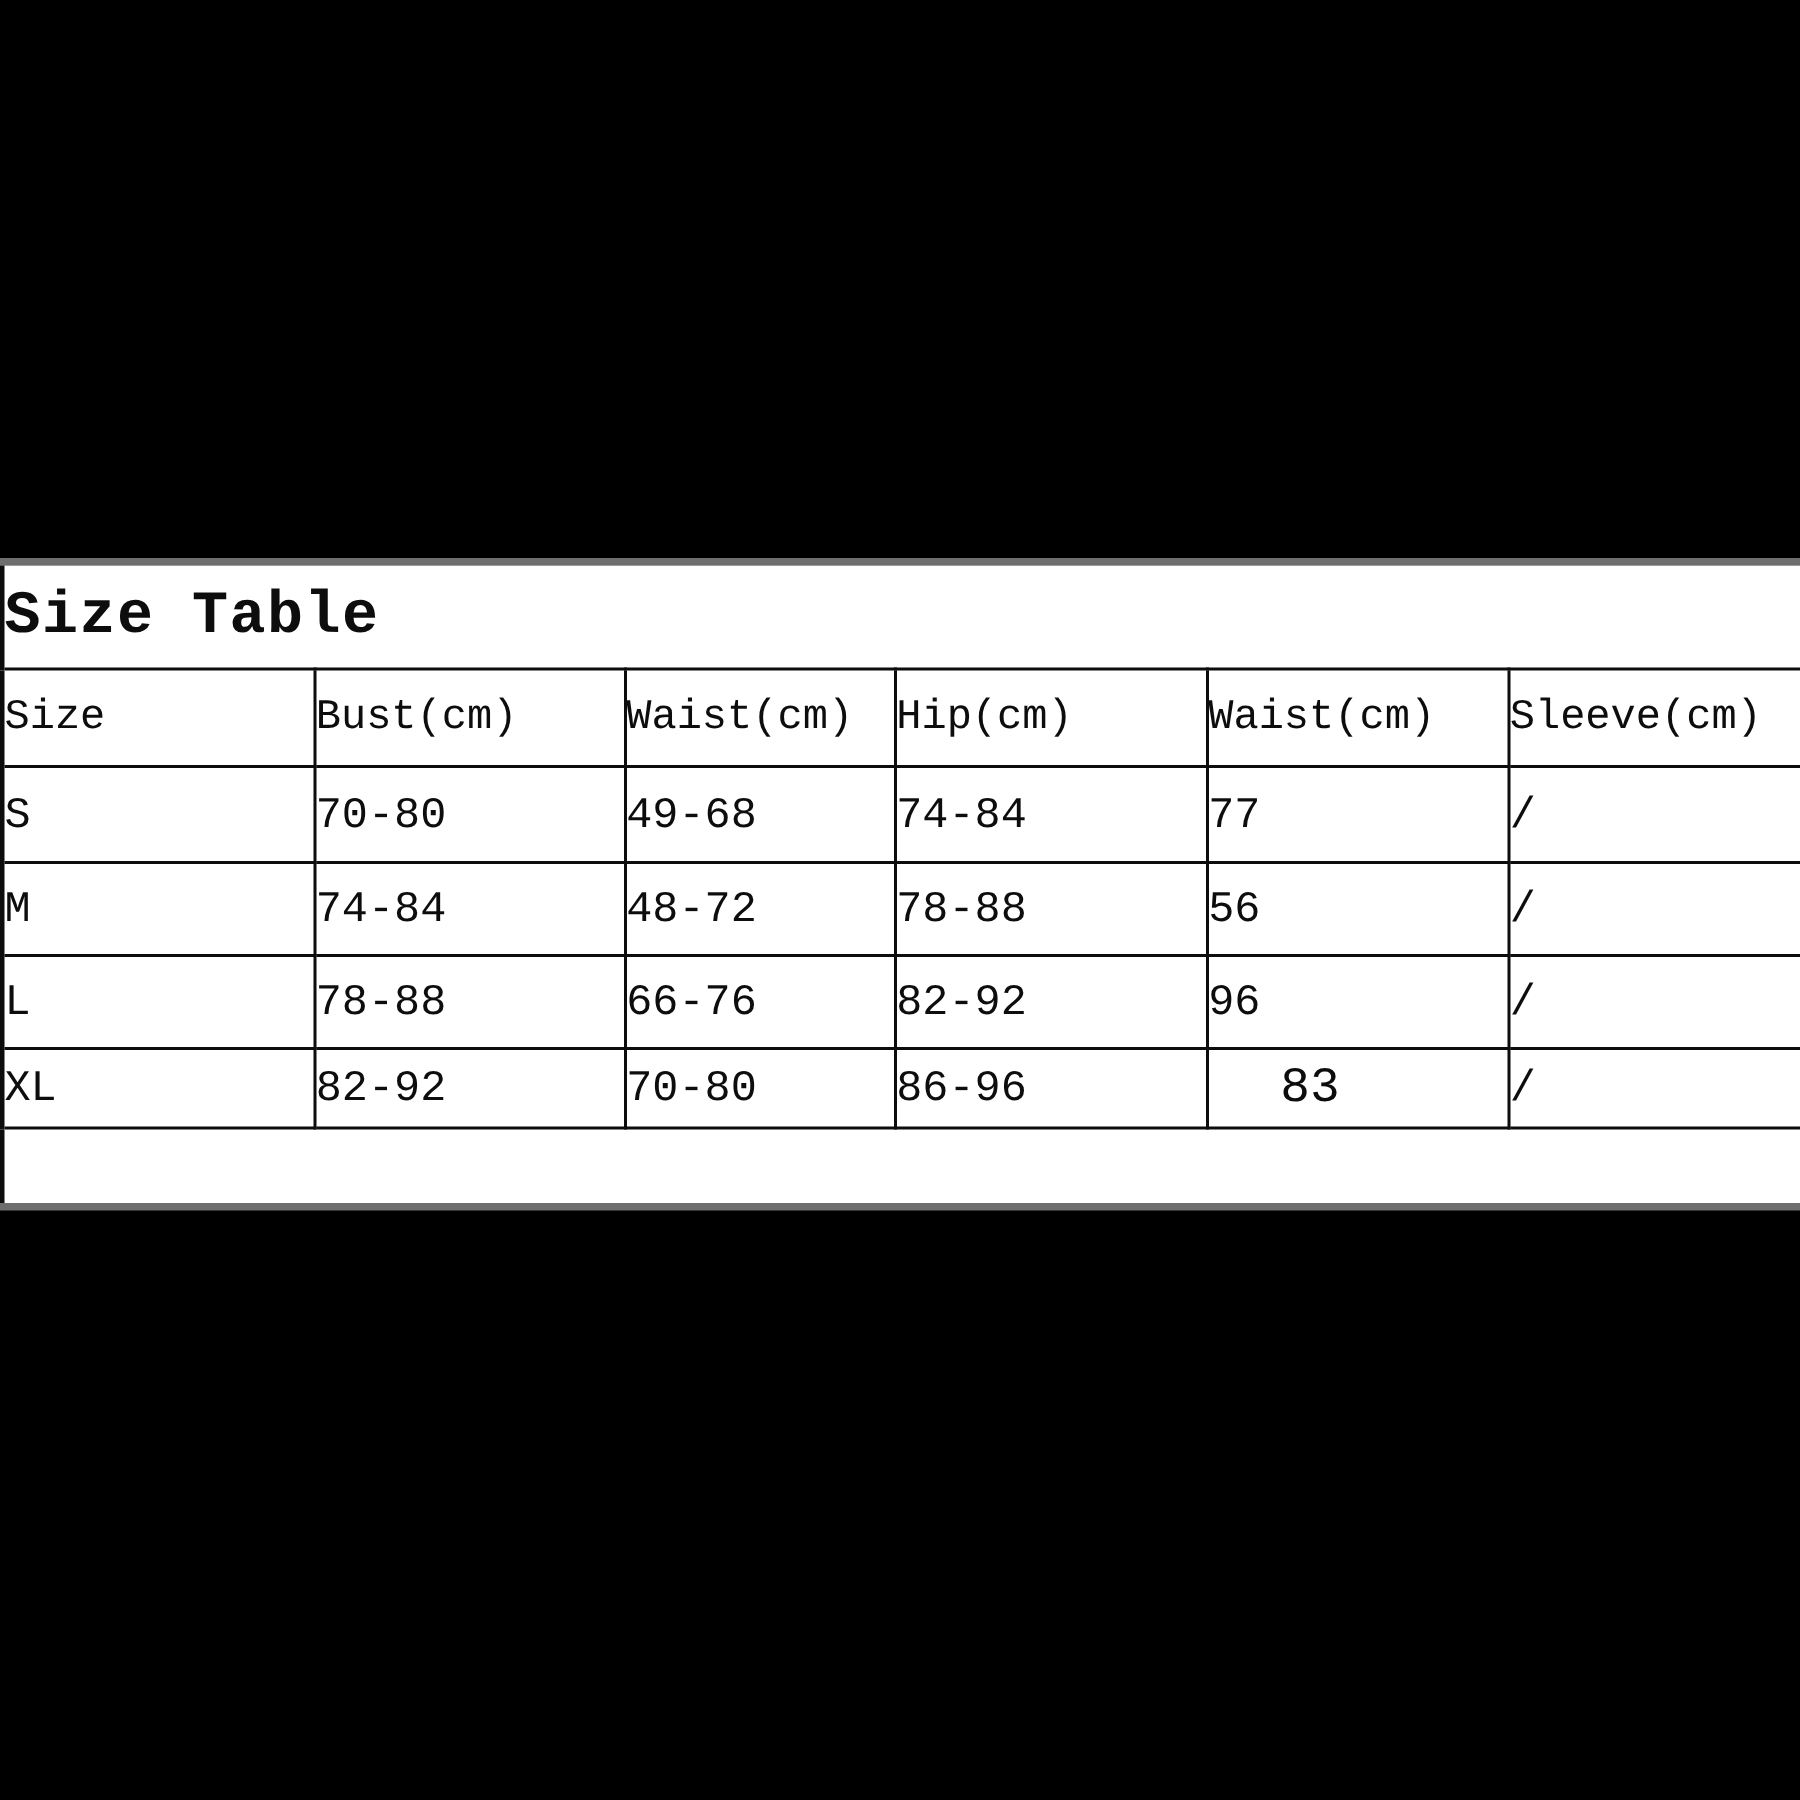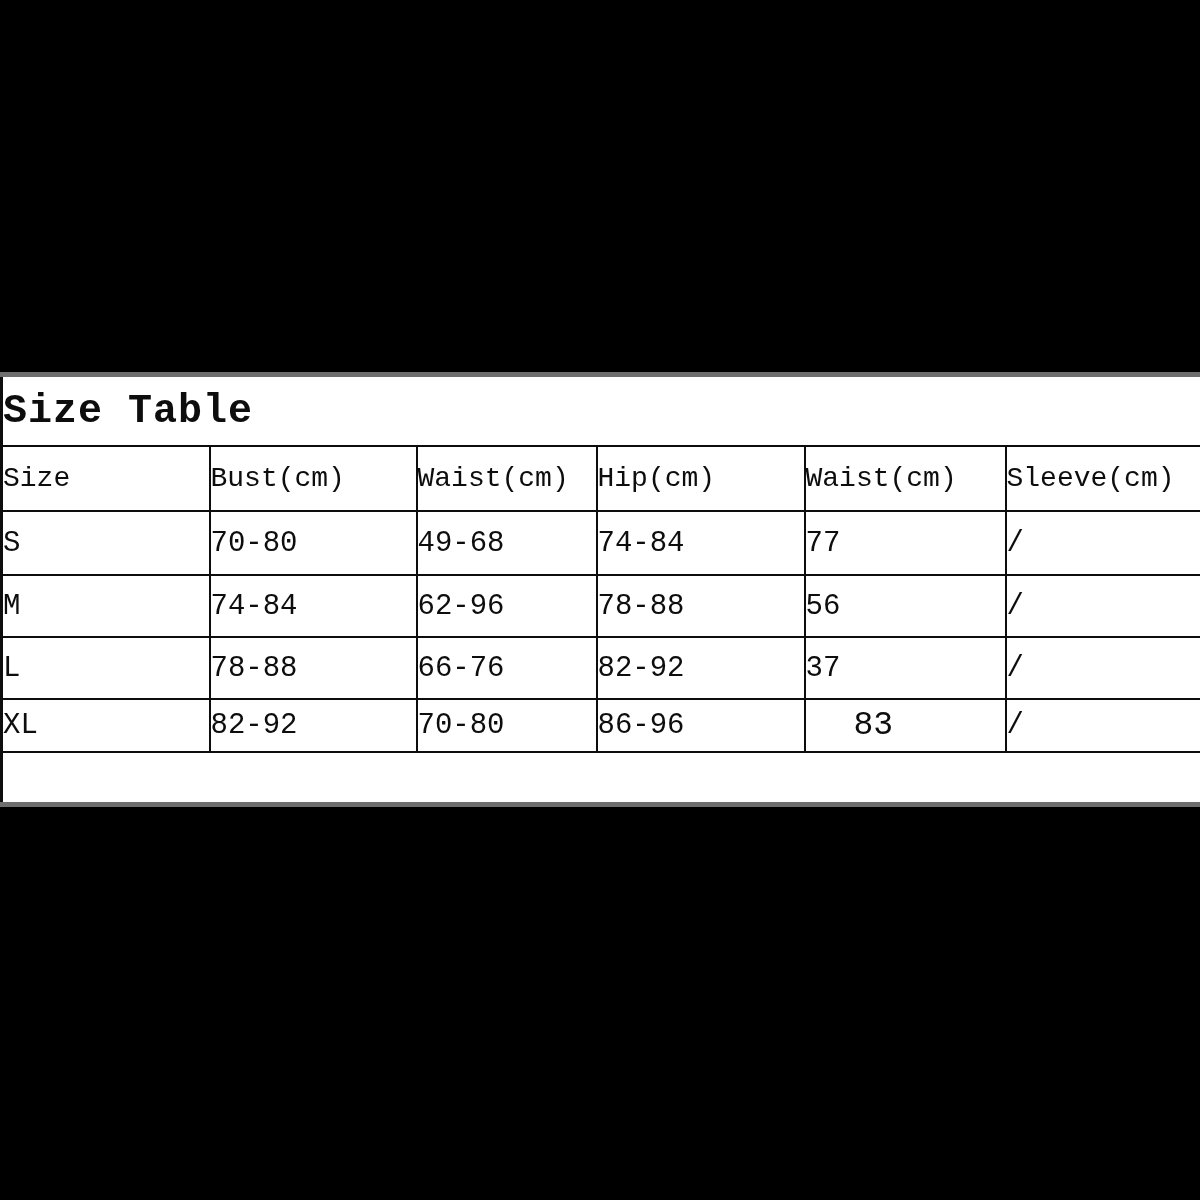--- a/index.html
+++ b/index.html
@@ -111,31 +111,31 @@
         <td>S</td>
         <td>70-80</td>
         <td>49-68</td>
         <td>74-84</td>
         <td>77</td>
         <td>/</td>
       </tr>
       <tr class="data-row row-m">
         <td>M</td>
         <td>74-84</td>
-        <td>62-96</td>
+        <td>48-72</td>
         <td>78-88</td>
         <td>56</td>
         <td>/</td>
       </tr>
       <tr class="data-row row-l">
         <td>L</td>
         <td>78-88</td>
         <td>66-76</td>
         <td>82-92</td>
-        <td>37</td>
+        <td>96</td>
         <td>/</td>
       </tr>
       <tr class="data-row row-xl">
         <td>XL</td>
         <td>82-92</td>
         <td>70-80</td>
         <td>86-96</td>
         <td>83</td>
         <td>/</td>
       </tr>

